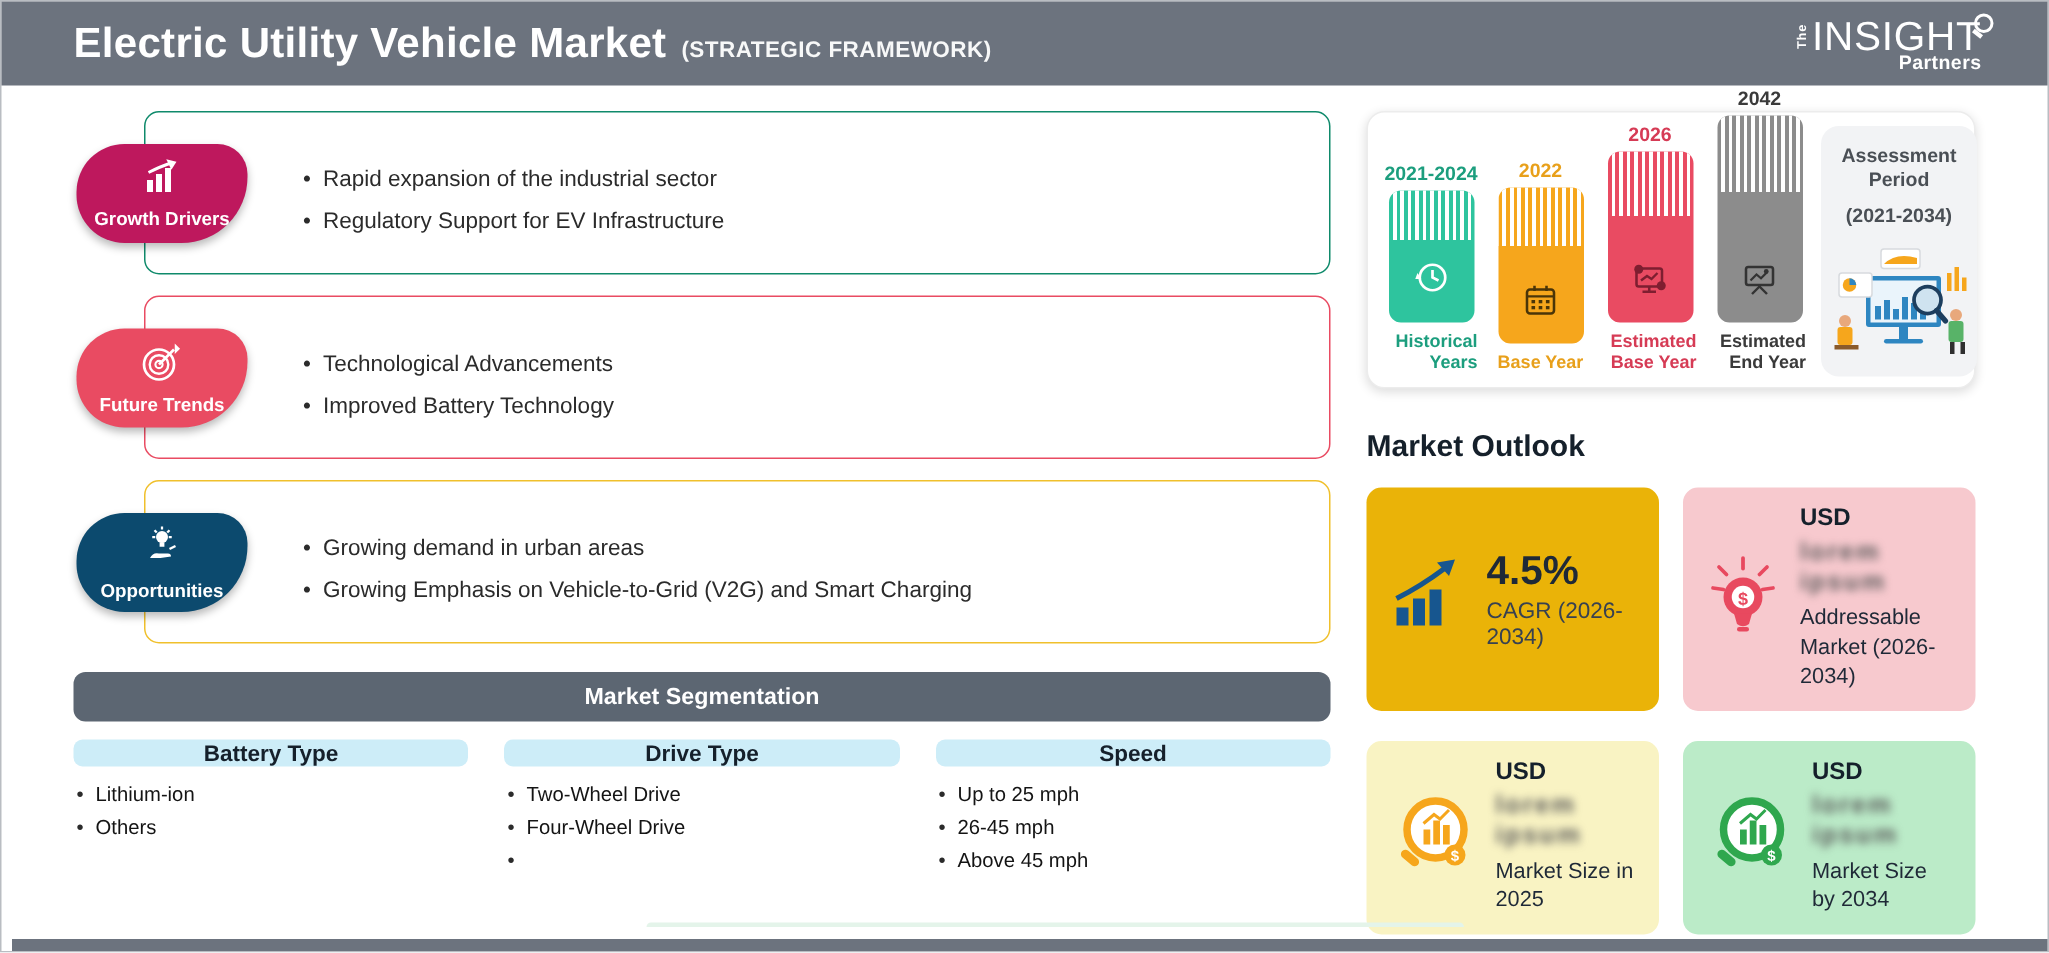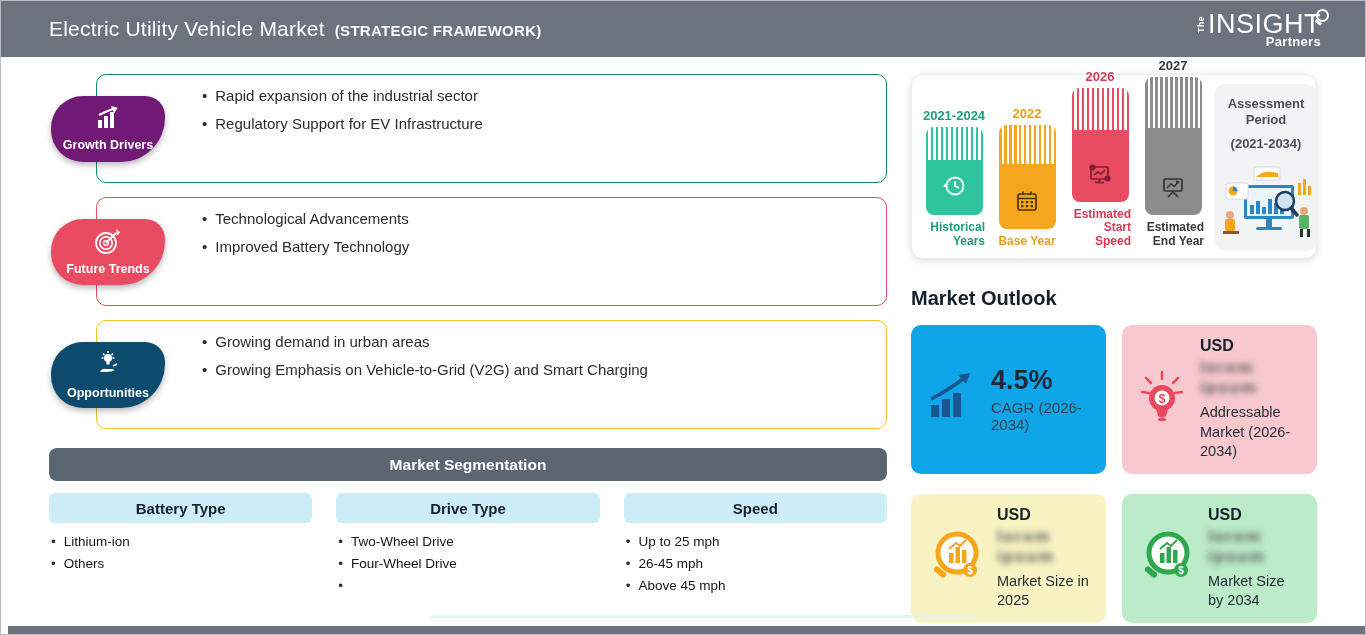--- a/index.html
+++ b/index.html
@@ -9,21 +9,21 @@
     background:#fff; position:relative;
   }
   .page { width:1366px; height:635px; position:relative; background:#fff; border:1px solid #b9bdc2; }
 
   
   header {
     height:56px; background:#6C737E; display:flex; align-items:center;
     justify-content:space-between; padding:0 44px 0 48px; color:#fff;
   }
   .title-wrap { display:flex; align-items:baseline; gap:10px; }
-  .title-wrap h1 { font-size:21px; font-weight:normal; letter-spacing:.2px; }
+  .title-wrap h1 { font-size:28px; font-weight:bold; letter-spacing:.2px; }
   .title-sub { font-size:15px; font-weight:600; color:rgba(255,255,255,.95); letter-spacing:.3px; }
   .logo { position:relative; display:flex; flex-direction:column; align-items:flex-end; line-height:1; }
   .logo-row { display:flex; align-items:center; }
   .logo-the { writing-mode:vertical-rl; transform:rotate(180deg); font-size:8.5px; font-weight:bold; letter-spacing:.5px; margin-right:2px; }
   .logo-insight { font-size:27px; font-weight:400; letter-spacing:.5px; }
   .logo-ring { position:absolute; top:-2px; right:-8px; width:13px; height:13px; border:2.5px solid #fff; border-radius:50%; }
   .logo-handle { position:absolute; top:10px; right:-1px; width:7px; height:2.5px; background:#fff; transform:rotate(38deg); }
   .logo-partners { font-size:13px; font-weight:bold; margin-top:-3px; letter-spacing:.3px; }
 
   
@@ -35,38 +35,38 @@
   .framebox { position:relative; margin-left:47px; height:109px; border-radius:10px; border:1.5px solid; margin-bottom:14px; background:#fff; }
   .framebox.gd { border-color:#0F8A6B; }
   .framebox.ft { border-color:#E94B62; }
   .framebox.op { border-color:#F0C02C; }
   .badge {
     position:absolute; left:-46px; top:21px; width:114px; height:66px;
     border-radius:32px 20px 44px 32px; display:flex; flex-direction:column;
     align-items:center; justify-content:center; color:#fff;
     box-shadow:0 3px 6px rgba(0,0,0,.28);
   }
-  .badge.gd { background:#701a75;text-align:center; }
+  .badge.gd { background:#be185d;text-align:center; }
   .badge.ft { background:#E94B62;text-align:center; }
   .badge.op { background:#0c4a6e; }
   .badge-label { font-size:12.5px; font-weight:bold; margin-top:2px; white-space:nowrap; }
-  .framebox ul { list-style:none; margin-top:12px; padding-left:105px; }
+  .framebox ul { list-style:none; margin-top:36px; padding-left:105px; }
   .framebox li { font-size:15px; color:#2b2b2b; margin-bottom:11px; }
   .framebox li::before, .seg-col li::before { content:"•"; margin-right:8px; color:#2b2b2b; }
 
   
   .seg-bar {
     margin-top:19px; height:33px; background:#5C6672; border-radius:8px;
     display:flex; align-items:center; justify-content:center;
     color:#fff; font-weight:bold; font-size:15.5px;
   }
   .seg-cols { display:flex; gap:24px; margin-top:12px; }
   .seg-col { flex:1; }
   .seg-head {
-    background:#CDEDF8; border-radius:6px; height:30px; display:flex;
+    background:#CDEDF8; border-radius:6px; height:18px; display:flex;
     align-items:center; justify-content:center; font-weight:bold; font-size:15px; color:#15202B;
   }
   .seg-col ul { list-style:none; margin:11px 0 0 2px; }
   .seg-col li { font-size:13.5px; color:#141414; margin-bottom:7px; min-height:15px; }
 
   
   .timeline-panel {
     background:#fff; border:1px solid #ececec; border-radius:12px;
     box-shadow:0 2px 7px rgba(0,0,0,.14); padding:9px 9px 7px 11px;
     display:flex; gap:10px; height:185px;
@@ -92,21 +92,21 @@
     font-weight:bold; color:#4A4F55; text-align:center;
   }
   .ap-main { font-size:13px; line-height:1.25; }
   .ap-range { font-size:13px; margin-top:7px; }
   .ap-illus { margin-top:auto; }
 
   
   .outlook-title { font-size:20px; font-weight:bold; color:#15202B; margin:28px 0 15px 0; }
   .cards { display:grid; grid-template-columns:1fr 1fr; gap:20px 16px; }
   .card { border-radius:10px; padding:12px 14px; display:flex; align-items:center; gap:12px; }
-  .card.c1 { background:#0ea5e9; min-height:136px; }
+  .card.c1 { background:#eab308; min-height:136px; }
   .card.c2 { background:#F7C9CE; min-height:136px; }
   .card.c3 { background:#F9F3C3; min-height:107px; }
   .card.c4 { background:#BBEBC8; min-height:107px; }
   .card .icon-wrap { flex:none; }
   .cagr-value { font-size:27px; font-weight:800; color:#1F2937; }
   .cagr-sub { font-size:15px; color:#374151; margin-top:3px; }
   .usd { font-weight:700; font-size:16px; color:#15202B; margin-bottom:3px; }
   .masked { font-weight:bold; font-size:17px; color:#5a5a5a; filter:blur(3px); letter-spacing:1.5px; margin-bottom:5px; width:fit-content; }
   .card-label { font-size:14.5px; color:#1F2937; line-height:1.35; max-width:130px; }
   .source { text-align:right; font-size:13.5px; color:#374151; margin-top:10px; }
@@ -280,24 +280,24 @@
                 <svg width="28" height="26" viewBox="0 0 28 26">
                   <rect x="5" y="6" width="17" height="12" rx="1.5" stroke="#7e1e30" stroke-width="1.7" fill="none"></rect>
                   <path d="M8 14 L12 11 L15 13 L19 9" stroke="#7e1e30" stroke-width="1.6" fill="none"></path>
                   <line x1="13.5" y1="18" x2="13.5" y2="21" stroke="#7e1e30" stroke-width="1.7"></line>
                   <line x1="9" y1="21.5" x2="18" y2="21.5" stroke="#7e1e30" stroke-width="1.7"></line>
                   <circle cx="6.5" cy="6.5" r="3" fill="#7e1e30"></circle>
                   <circle cx="21.5" cy="17.5" r="3" fill="#7e1e30"></circle>
                 </svg>
               </span>
             </div>
-            <span class="tl-label">Estimated Start Speed</span>
+            <span class="tl-label">Estimated Base Year</span>
           </div>
           <div class="bargroup b4">
-            <span class="tl-year">2027</span>
+            <span class="tl-year">2042</span>
             <div class="tl-bar">
               <div class="stripes"></div>
               <span class="tl-icon">
                 <svg width="28" height="26" viewBox="0 0 28 26">
                   <rect x="5" y="5" width="18" height="12" rx="1.5" stroke="#333" stroke-width="1.7" fill="none"></rect>
                   <path d="M8 14 L12 10 L15 12.5 L19 8.5" stroke="#333" stroke-width="1.5" fill="none"></path>
                   <circle cx="18.5" cy="8" r="1.6" fill="#333"></circle>
                   <line x1="14" y1="17" x2="14" y2="19" stroke="#333" stroke-width="1.6"></line>
                   <line x1="14" y1="18" x2="9" y2="23" stroke="#333" stroke-width="1.6"></line>
                   <line x1="14" y1="18" x2="19" y2="23" stroke="#333" stroke-width="1.6"></line>

